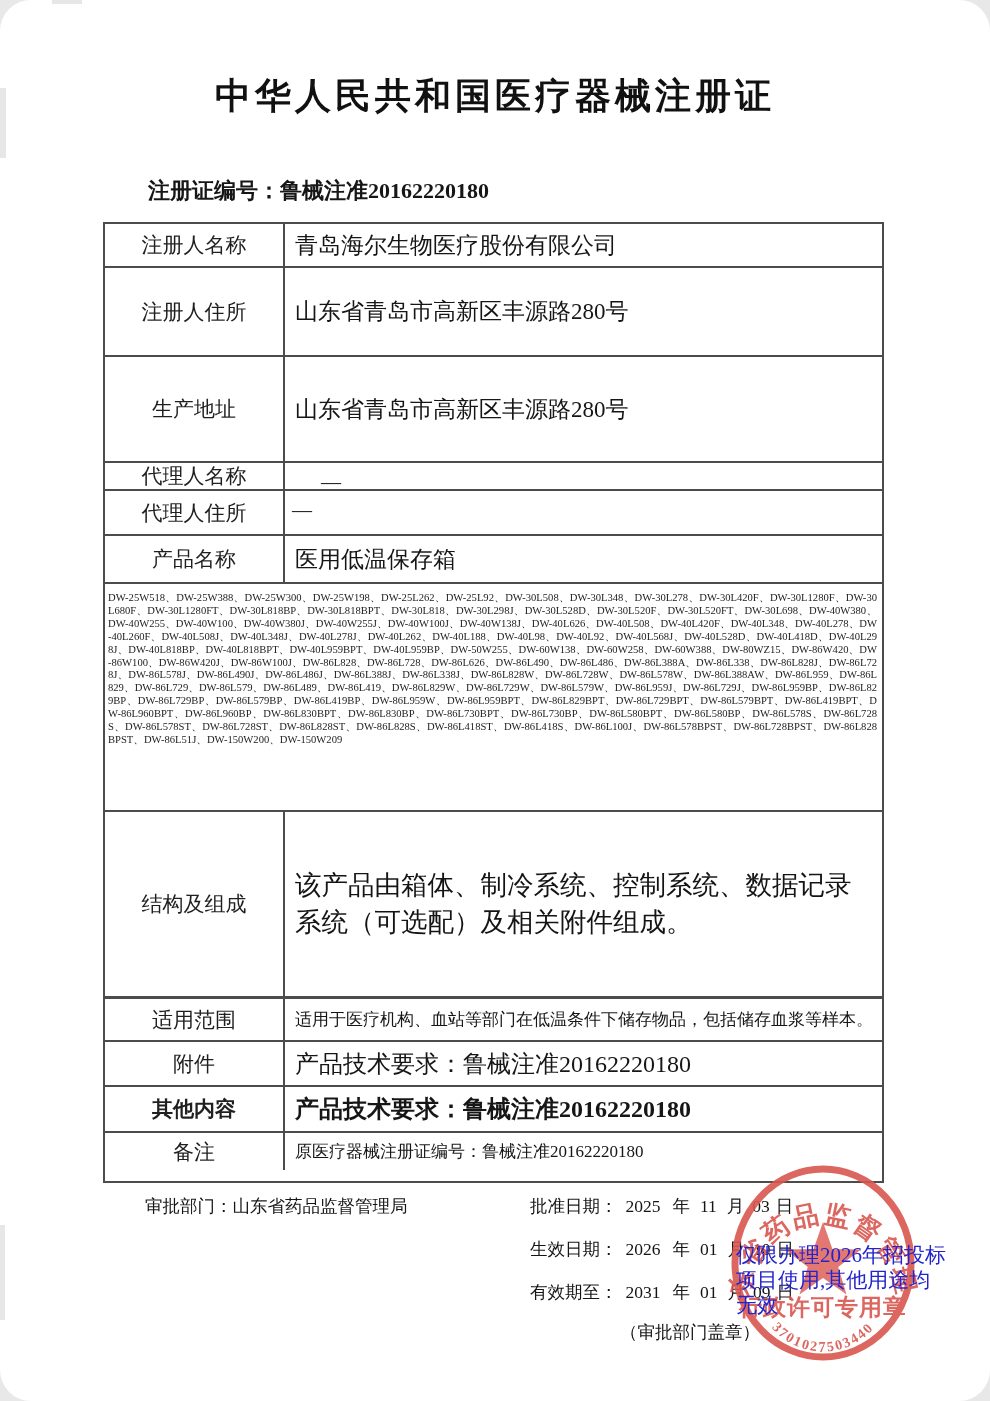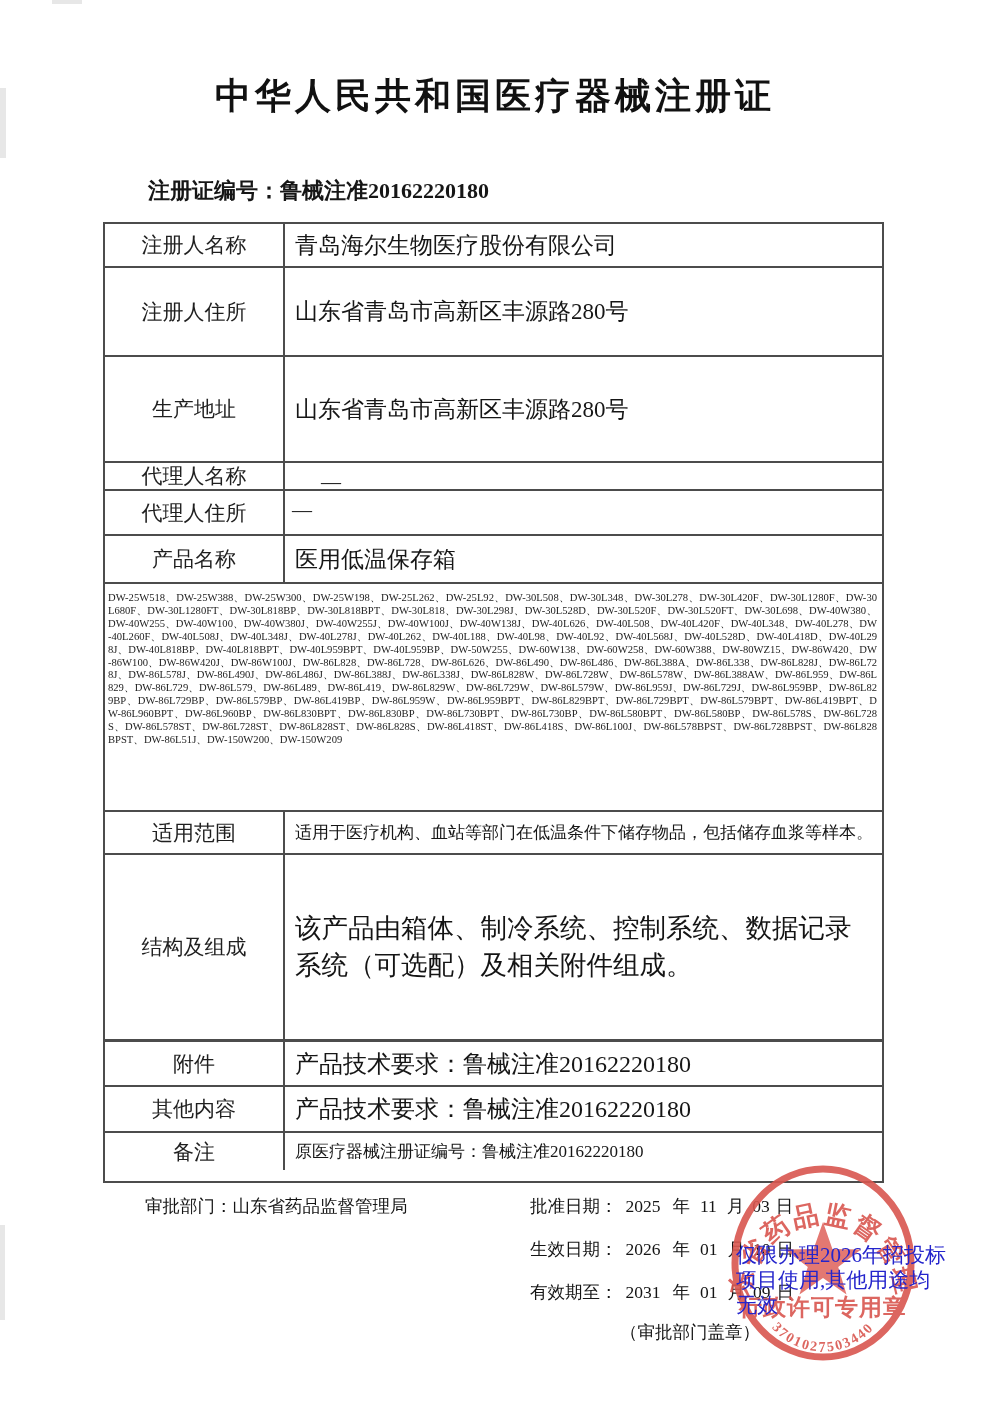--- a/index.html
+++ b/index.html
@@ -2,20 +2,21 @@
 <html><head>
 <meta charset="utf-8">
 <style>
   * { margin:0; padding:0; box-sizing:border-box; }
   html,body { background:#e8e8e8; }
   .page {
     position:relative; width:990px; height:1401px; margin:0 auto;
     background:#ffffff; overflow:hidden;
     font-family:"Liberation Serif","DejaVu Serif",serif;
     color:#1c1c1c;
+    border-radius:31px;
   }
   
   .scan-mark { position:absolute; background:#c9c9c9; opacity:.45; }
   .sm1 { left:0; top:88px;  width:6px;  height:70px; }
   .sm2 { left:0; top:1225px;width:5px;  height:95px; }
   .sm3 { left:52px; top:0;  width:30px; height:4px; }
 
   .title {
     position:absolute; left:0; right:0; top:72px; text-align:center;
     font-size:36px; font-weight:bold; letter-spacing:4px; color:#111;
@@ -43,21 +44,21 @@
   .r1 { height:44px; }
   .r2 { height:89px; }
   .r3 { height:106px; }
   .r4 { height:28px;gap:29px; }
   .r5 { height:45px; }
   .r6 { height:48px; }
   .r7 { height:228px; }
   .r8 { height:187px; border-bottom-width:3px; }
   .r9 { height:43px; }
   .r10 { height:45px; }
-  .r11 { height:46px; }
+  .r11 { height:46px;font-weight:bold; }
   .r12 { height:37px; }
   .dash-val { align-items:flex-start; padding-top:8px; font-size:20px; }
   .dash-val span { margin-left:-3px; letter-spacing:-2px; }
   .models-val {
     display:block; font-size:10.6px; line-height:12.9px;
     padding:8px 5px 0 3px; text-align:justify; word-break:break-all;
     color:#222; letter-spacing:0;
   }
   .struct-val { font-size:26.5px; line-height:37px; padding-right:8px; color:#141414; }
   .scope-val { font-size:17px; }
@@ -124,27 +125,27 @@
           <span>—</span>
         </div>
     </div>
     <div class="trow r6">
       <div class="tlabel">产品名称</div>
       <div class="tvalue">医用低温保存箱</div>
     </div>
     <div class="trow r7">
       <div class="tvalue models-val">DW-25W518、DW-25W388、DW-25W300、DW-25W198、DW-25L262、DW-25L92、DW-30L508、DW-30L348、DW-30L278、DW-30L420F、DW-30L1280F、DW-30L680F、DW-30L1280FT、DW-30L818BP、DW-30L818BPT、DW-30L818、DW-30L298J、DW-30L528D、DW-30L520F、DW-30L520FT、DW-30L698、DW-40W380、DW-40W255、DW-40W100、DW-40W380J、DW-40W255J、DW-40W100J、DW-40W138J、DW-40L626、DW-40L508、DW-40L420F、DW-40L348、DW-40L278、DW-40L260F、DW-40L508J、DW-40L348J、DW-40L278J、DW-40L262、DW-40L188、DW-40L98、DW-40L92、DW-40L568J、DW-40L528D、DW-40L418D、DW-40L298J、DW-40L818BP、DW-40L818BPT、DW-40L959BPT、DW-40L959BP、DW-50W255、DW-60W138、DW-60W258、DW-60W388、DW-80WZ15、DW-86W420、DW-86W100、DW-86W420J、DW-86W100J、DW-86L828、DW-86L728、DW-86L626、DW-86L490、DW-86L486、DW-86L388A、DW-86L338、DW-86L828J、DW-86L728J、DW-86L578J、DW-86L490J、DW-86L486J、DW-86L388J、DW-86L338J、DW-86L828W、DW-86L728W、DW-86L578W、DW-86L388AW、DW-86L959、DW-86L829、DW-86L729、DW-86L579、DW-86L489、DW-86L419、DW-86L829W、DW-86L729W、DW-86L579W、DW-86L959J、DW-86L729J、DW-86L959BP、DW-86L829BP、DW-86L729BP、DW-86L579BP、DW-86L419BP、DW-86L959W、DW-86L959BPT、DW-86L829BPT、DW-86L729BPT、DW-86L579BPT、DW-86L419BPT、DW-86L960BPT、DW-86L960BP、DW-86L830BPT、DW-86L830BP、DW-86L730BPT、DW-86L730BP、DW-86L580BPT、DW-86L580BP、DW-86L578S、DW-86L728S、DW-86L578ST、DW-86L728ST、DW-86L828ST、DW-86L828S、DW-86L418ST、DW-86L418S、DW-86L100J、DW-86L578BPST、DW-86L728BPST、DW-86L828BPST、DW-86L51J、DW-150W200、DW-150W209</div>
     </div>
+    <div class="trow r8">
+      <div class="tlabel">结构及组成</div>
+      <div class="tvalue struct-val">该产品由箱体、制冷系统、控制系统、数据记录系统（可选配）及相关附件组成。</div>
+    </div>
     <div class="trow r9">
       <div class="tlabel">适用范围</div>
       <div class="tvalue scope-val">适用于医疗机构、血站等部门在低温条件下储存物品，包括储存血浆等样本。</div>
-    </div>
-    <div class="trow r8">
-      <div class="tlabel">结构及组成</div>
-      <div class="tvalue struct-val">该产品由箱体、制冷系统、控制系统、数据记录系统（可选配）及相关附件组成。</div>
     </div>
     <div class="trow r10">
       <div class="tlabel">附件</div>
       <div class="tvalue attach-val">产品技术要求：鲁械注准20162220180</div>
     </div>
     <div class="trow r11">
       <div class="tlabel">其他内容</div>
       <div class="tvalue attach-val">产品技术要求：鲁械注准20162220180</div>
     </div>
     <div class="trow r12">

